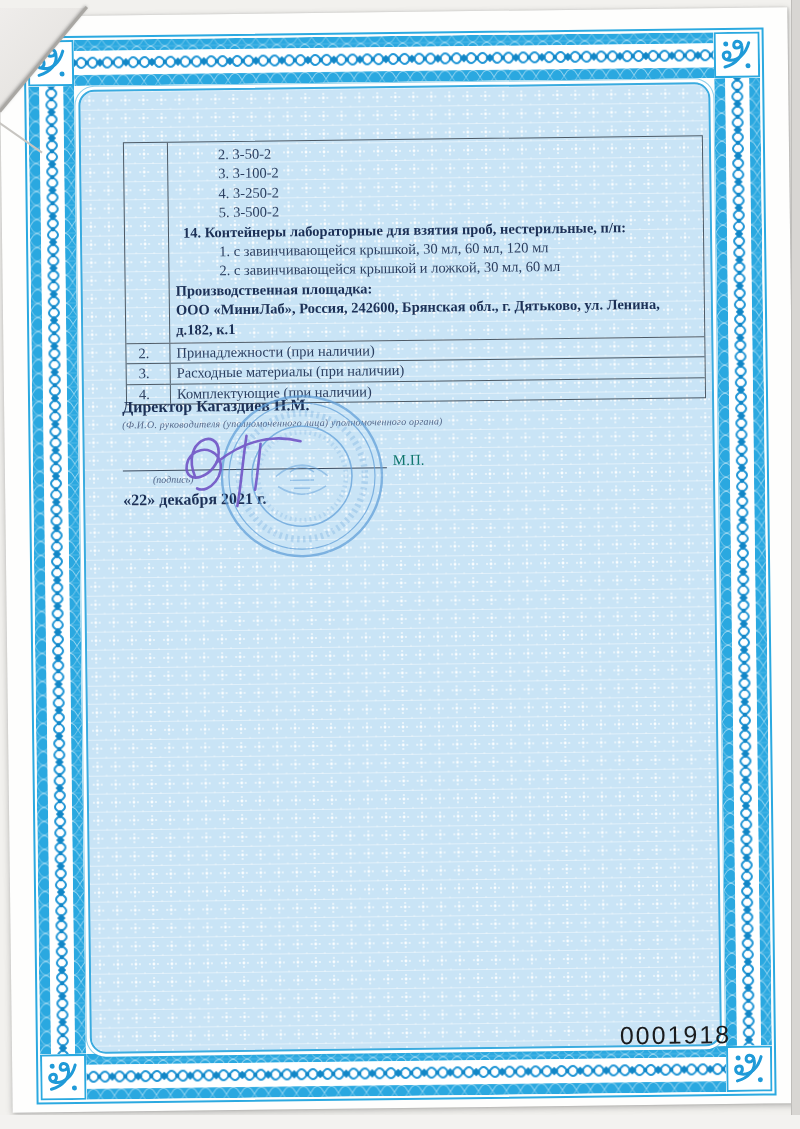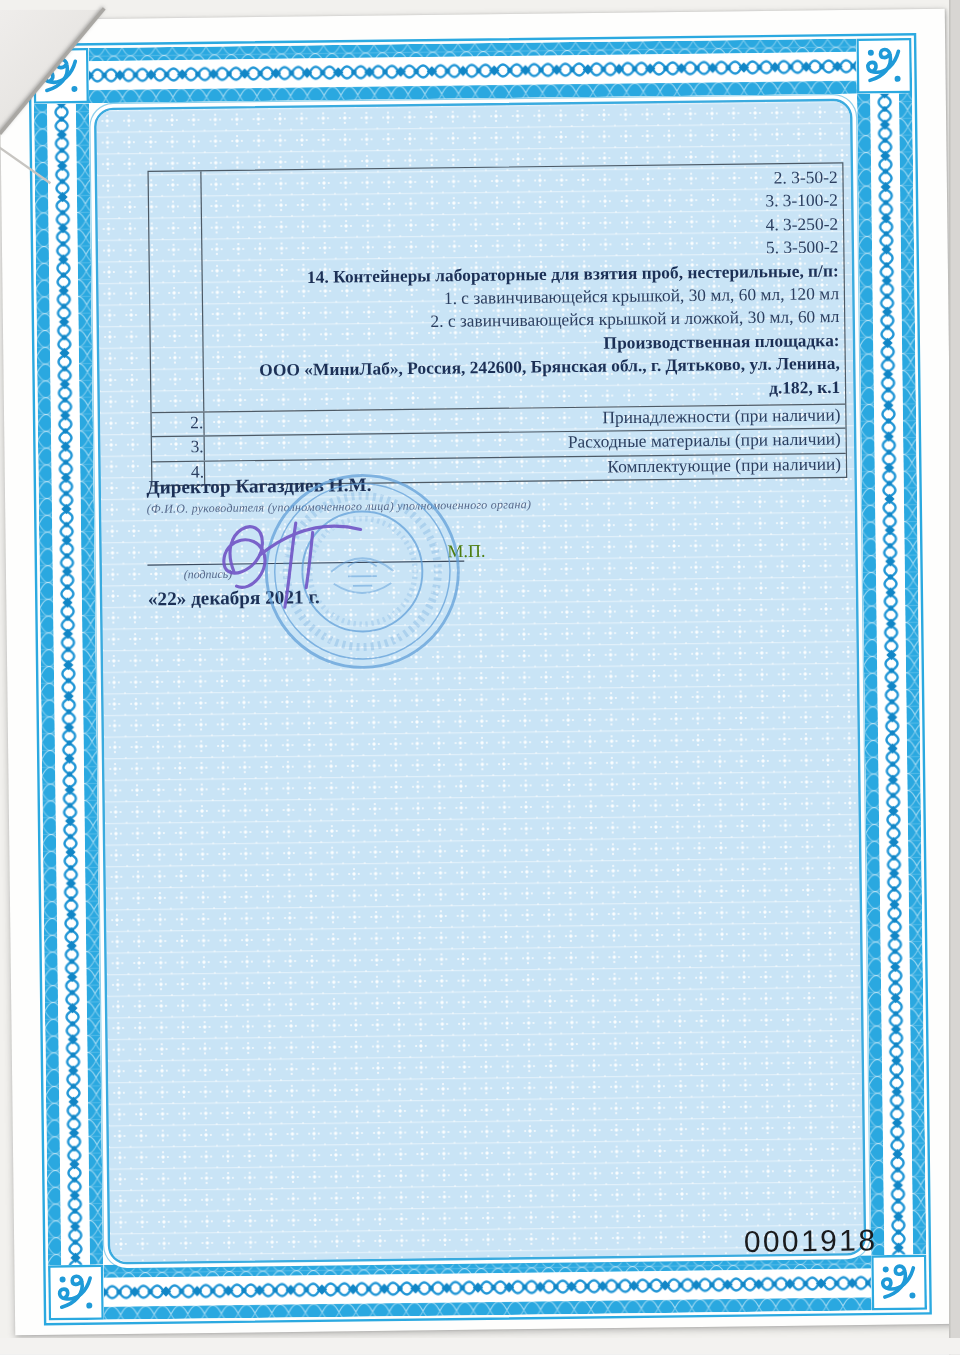--- a/index.html
+++ b/index.html
@@ -1,21 +1,21 @@
 <!DOCTYPE html>
 <html><head>
 <meta charset="utf-8">
 <style>
   html,body{margin:0;padding:0;}
   body{
     width:800px;height:1129px;overflow:hidden;position:relative;
     background:#f2f1ee;
     font-family:"Liberation Serif", serif;
   }
-  .scene{position:absolute;inset:0;text-align:right;}
+  .scene{position:absolute;inset:0;}
   
   .edge-right{position:absolute;top:0;right:0;width:8px;height:100%;background:#d8d6d3;border-left:1px solid #bfbdba;}
   .edge-bottom{position:absolute;left:0;bottom:0;width:100%;height:14px;background:#f3f2f0;}
 
   
   .page{
     position:absolute;left:6px;top:12px;width:788px;height:1096px;
     background:#fefefd;
     transform:rotate(-0.7deg);transform-origin:50% 50%;
     box-shadow:0 2px 6px rgba(60,60,60,.35), 1px 0 2px rgba(60,60,60,.2);
@@ -59,21 +59,21 @@
   .detail-cell{padding:3px 4px 3px 6px;}
   .line{white-space:nowrap;}
   .l-item{margin-left:44px;}
   .l-h14{margin-left:8px;font-weight:bold;color:#1c3056;}
   .l-sub{margin-left:44px;}
   .l-site{font-weight:bold;color:#1c3056;}
 
   .director{position:absolute;left:118px;top:383px;font-size:16px;font-weight:bold;color:#1c3056;white-space:nowrap;}
   .fio{position:absolute;left:118px;top:404px;font-size:10px;font-style:italic;color:#55688a;letter-spacing:.2px;white-space:nowrap;}
   .sig-line{position:absolute;left:118px;top:455px;width:264px;border-top:1.4px solid #3a4a5e;}
-  .mp{position:absolute;left:368px;top:440px;font-size:15px;color:#4d7c0f;}
+  .mp{position:absolute;left:388px;top:440px;font-size:15px;color:#0f766e;}
   .podpis{position:absolute;left:118px;top:459px;font-size:10px;font-style:italic;color:#55688a;margin-left:30px;}
   .date{position:absolute;left:118px;top:476px;font-size:16px;font-weight:bold;color:#1c3056;white-space:nowrap;}
 
   .stamp{position:absolute;left:211px;top:377px;width:172px;height:172px;opacity:.72;z-index:2;}
   .signature{position:absolute;left:138px;top:404px;width:190px;height:100px;z-index:4;}
 
   .serial{
     position:absolute;left:608px;top:1012px;
     font-family:"Liberation Sans", sans-serif;font-size:25px;letter-spacing:2px;color:#1a1b1d;
   }

